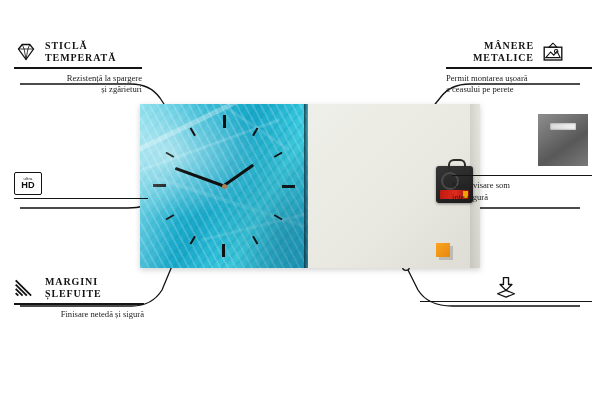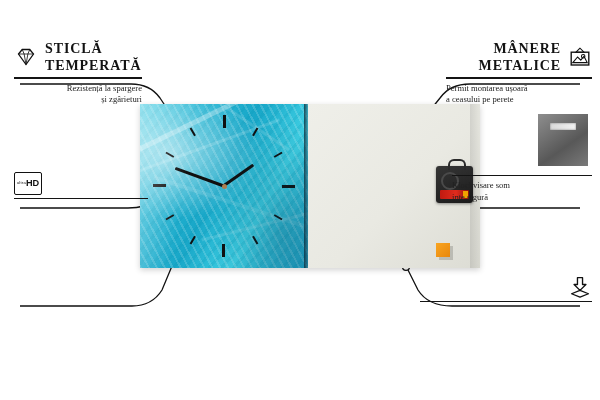--- a/index.html
+++ b/index.html
@@ -88,37 +88,37 @@
   .spacer{
     position:absolute;left:128px;top:139px;width:14px;height:14px;
     background:linear-gradient(135deg,#f9a521,#e8870d);
     box-shadow:3px 3px 0 rgba(120,120,115,.35);
   }
 
   
   .callout{position:absolute;}
   .callout .head{display:flex;align-items:center;gap:7px;}
   .callout .title{
-    font-weight:700;font-size:14px;letter-spacing:.9px;line-height:1.22;
+    font-weight:700;font-size:10px;letter-spacing:.9px;line-height:1.22;
     text-transform:uppercase;color:#131313;white-space:pre-line;font-family:Liberation Serif, serif;
   }
   .callout .rule{height:1.4px;background:#141414;margin:3px 0 4px;}
   .callout .sub{font-size:8.6px;line-height:1.34;color:#222;white-space:pre-line;}
   .callout.left .head{justify-content:flex-start;}
   .callout.left .title{text-align:left;}
   .callout.left .sub{text-align:right;}
-  .callout.right .head{justify-content:flex-end;}
+  .callout.right .head{justify-content:center;}
   .callout.right .title{text-align:right;}
   .callout.right .sub{}
 
   .ic{width:24px;height:22px;flex:0 0 auto;color:#111;}
   .ic svg{display:block;width:100%;height:100%;}
   .hd-badge{
     width:26px;height:21px;border:1.6px solid #111;border-radius:2px;
-    display:flex;flex-direction:row;align-items:center;justify-content:center;line-height:1;
+    display:flex;flex-direction:column;align-items:center;justify-content:center;line-height:1;
   }
   .hd-badge .u{font-size:4.2px;letter-spacing:.2px;font-family:"Liberation Sans",sans-serif;}
   .hd-badge .h{font-size:9.2px;font-weight:700;font-family:"Liberation Sans",sans-serif;}
 
   
   .leaders{position:absolute;inset:0;pointer-events:none;}
 </style>
 </head>
 <body>
 
@@ -229,20 +229,39 @@
   <div class="callout left" style="left:14px;top:172px;width:134px;">
     <div class="head">
       <span class="ic hd-badge">
         <span class="u">ultra</span>
         <span class="h">HD</span>
       </span>
     </div>
     <div class="rule"></div>
   </div>
 
+  <div class="callout left" style="left:14px;top:276px;width:130px;">
+    <div class="head">
+      <span class="ic">
+        <svg viewBox="0 0 28 24">
+            <path d="M3 3 L3 21 M3 3 L21 21" fill="none" stroke="currentColor" stroke-width="0"></path>
+            <g stroke="currentColor" stroke-width="2.1">
+              <line x1="2" y1="3" x2="20" y2="21"></line>
+              <line x1="2" y1="8" x2="15" y2="21"></line>
+              <line x1="2" y1="13" x2="10" y2="21"></line>
+              <line x1="2" y1="18" x2="5" y2="21"></line>
+            </g>
+          </svg>
+      </span>
+      <span class="title">MARGINI
+ȘLEFUITE</span>
+    </div>
+    <div class="rule"></div>
+    <div class="sub">Finisare netedă și sigură</div>
+  </div>
 
   <div class="callout right" style="right:8px;top:40px;width:146px;">
     <div class="head">
       <span class="title">MÂNERE
 METALICE</span>
       <span class="ic">
         <svg viewBox="0 0 30 26">
             <rect x="4" y="7" width="22" height="16" fill="none" stroke="currentColor" stroke-width="1.7"></rect>
             <path d="M15 2 L10 7 H20 Z" fill="none" stroke="currentColor" stroke-width="1.4"></path>
             <path d="M6 20 L12 13 L16 17 L20 12 L24 20 Z" fill="none" stroke="currentColor" stroke-width="1.4"></path>

